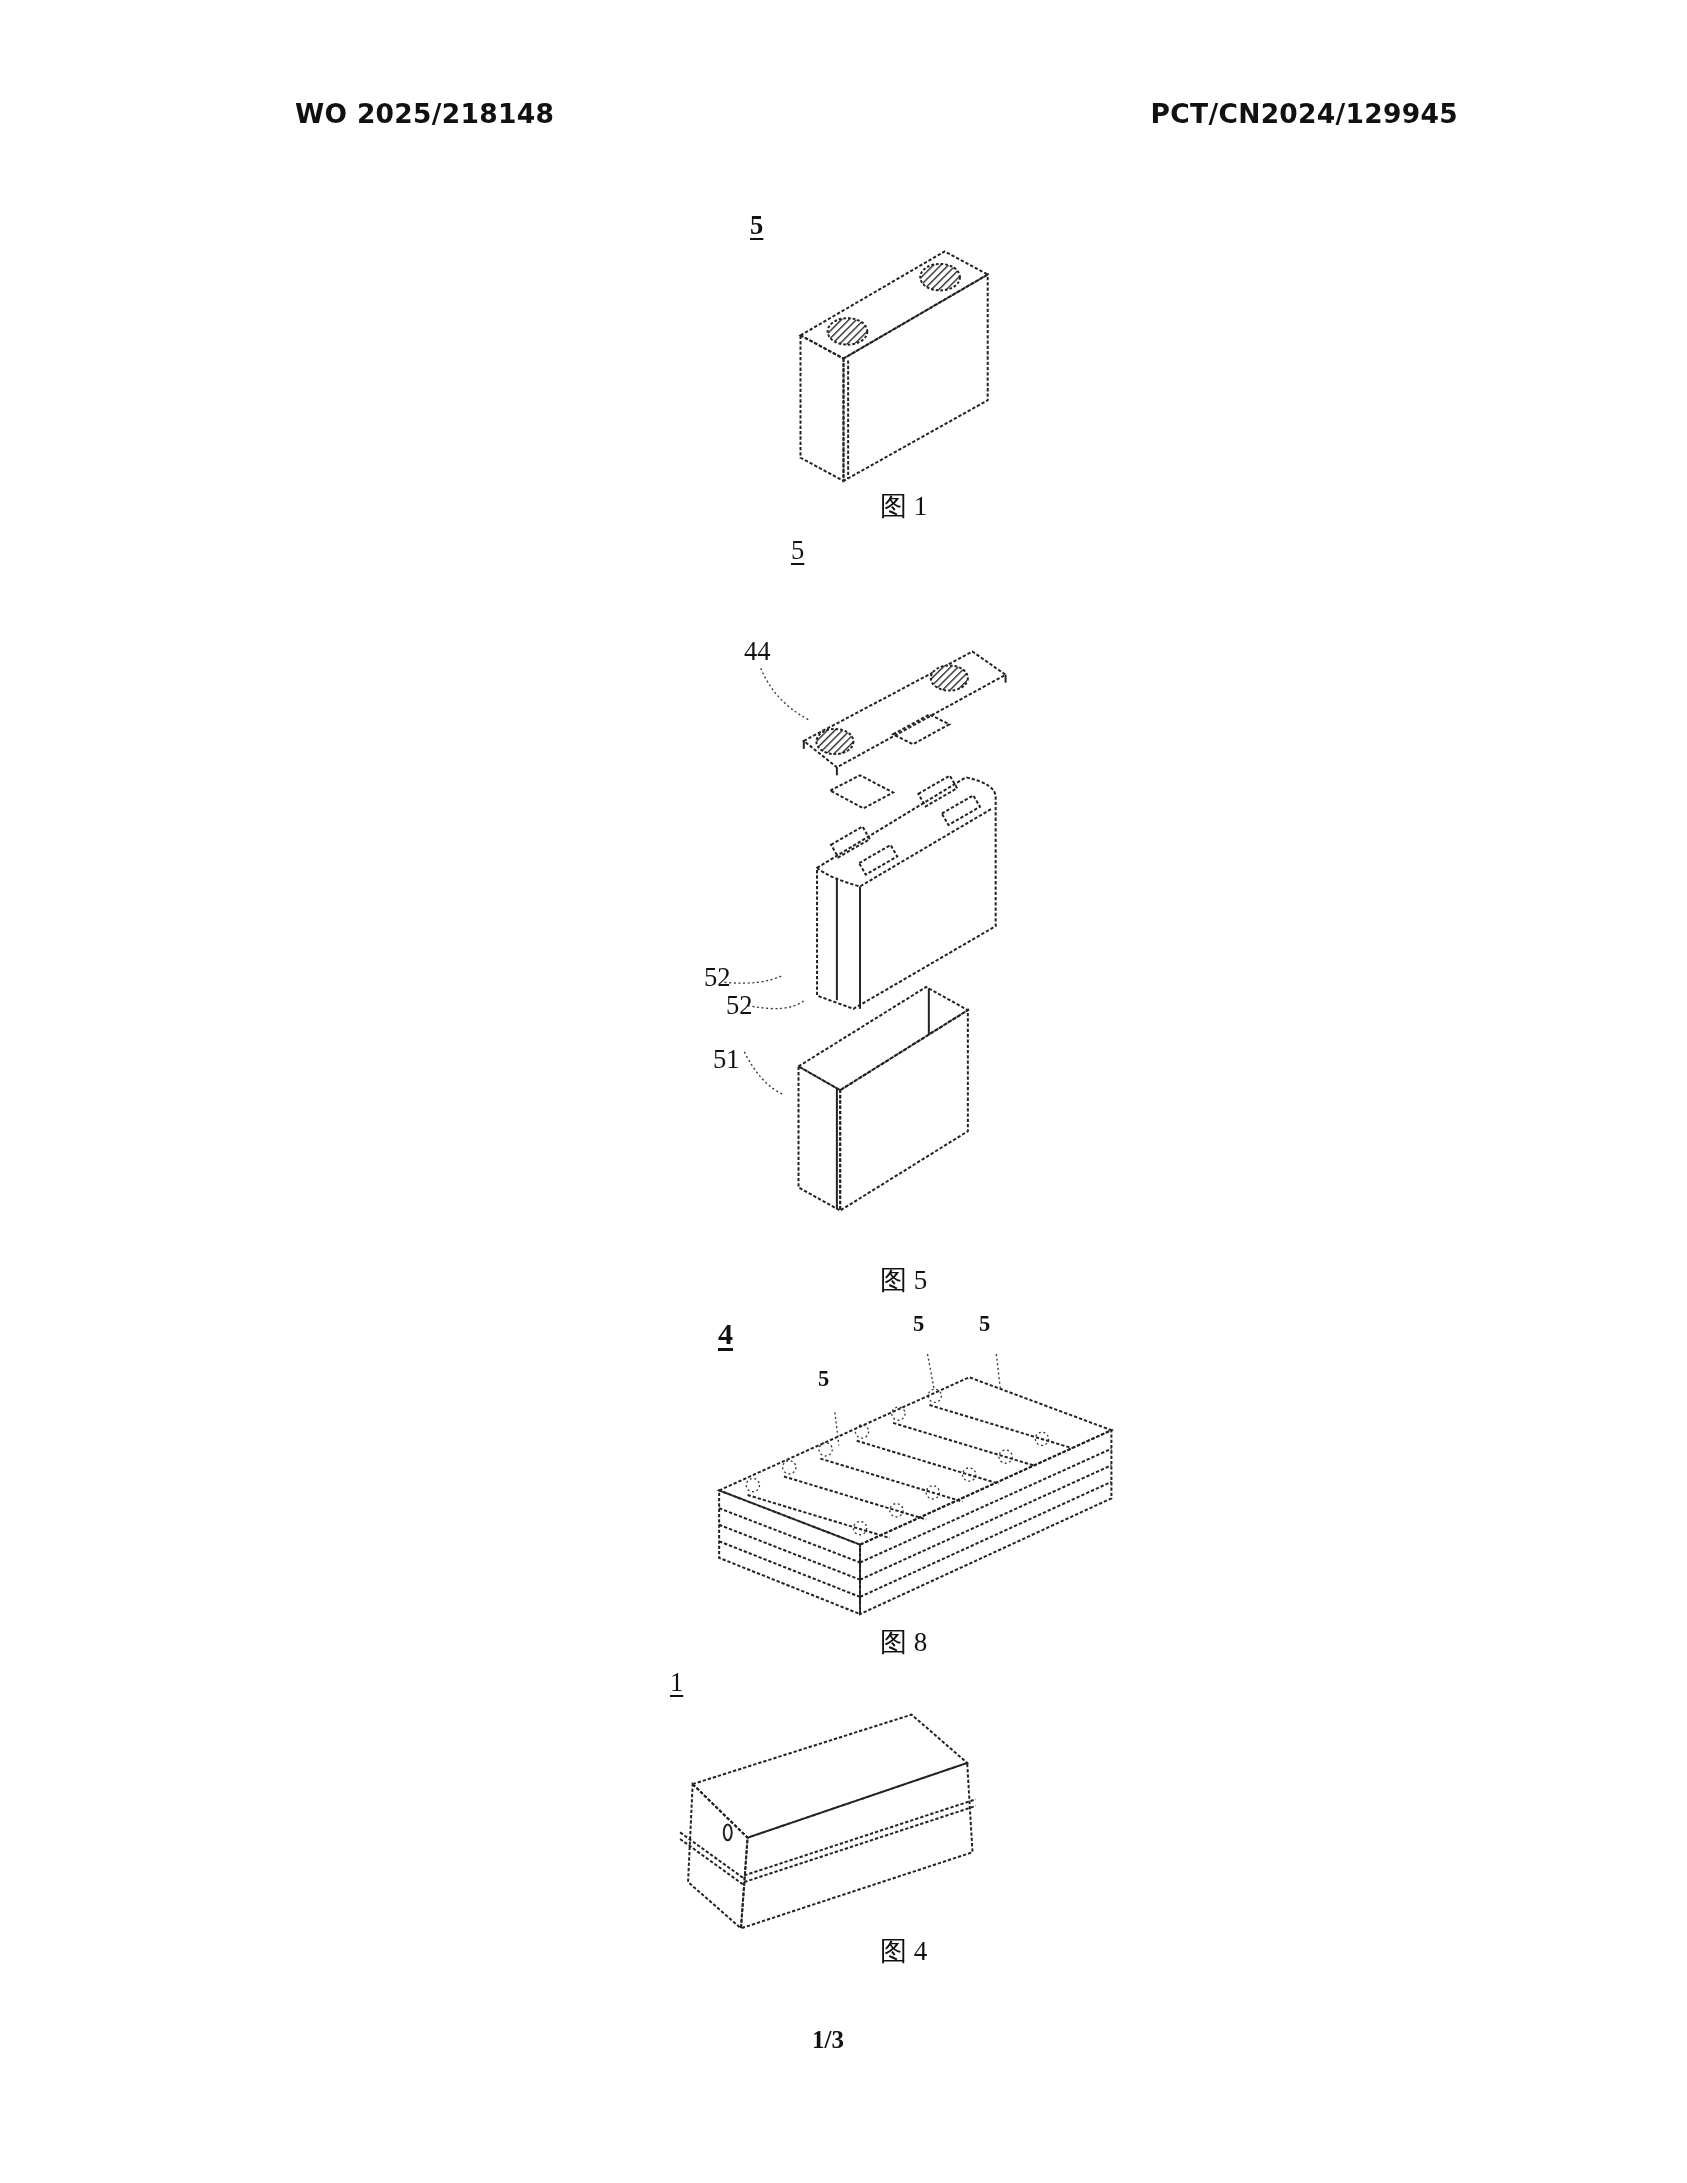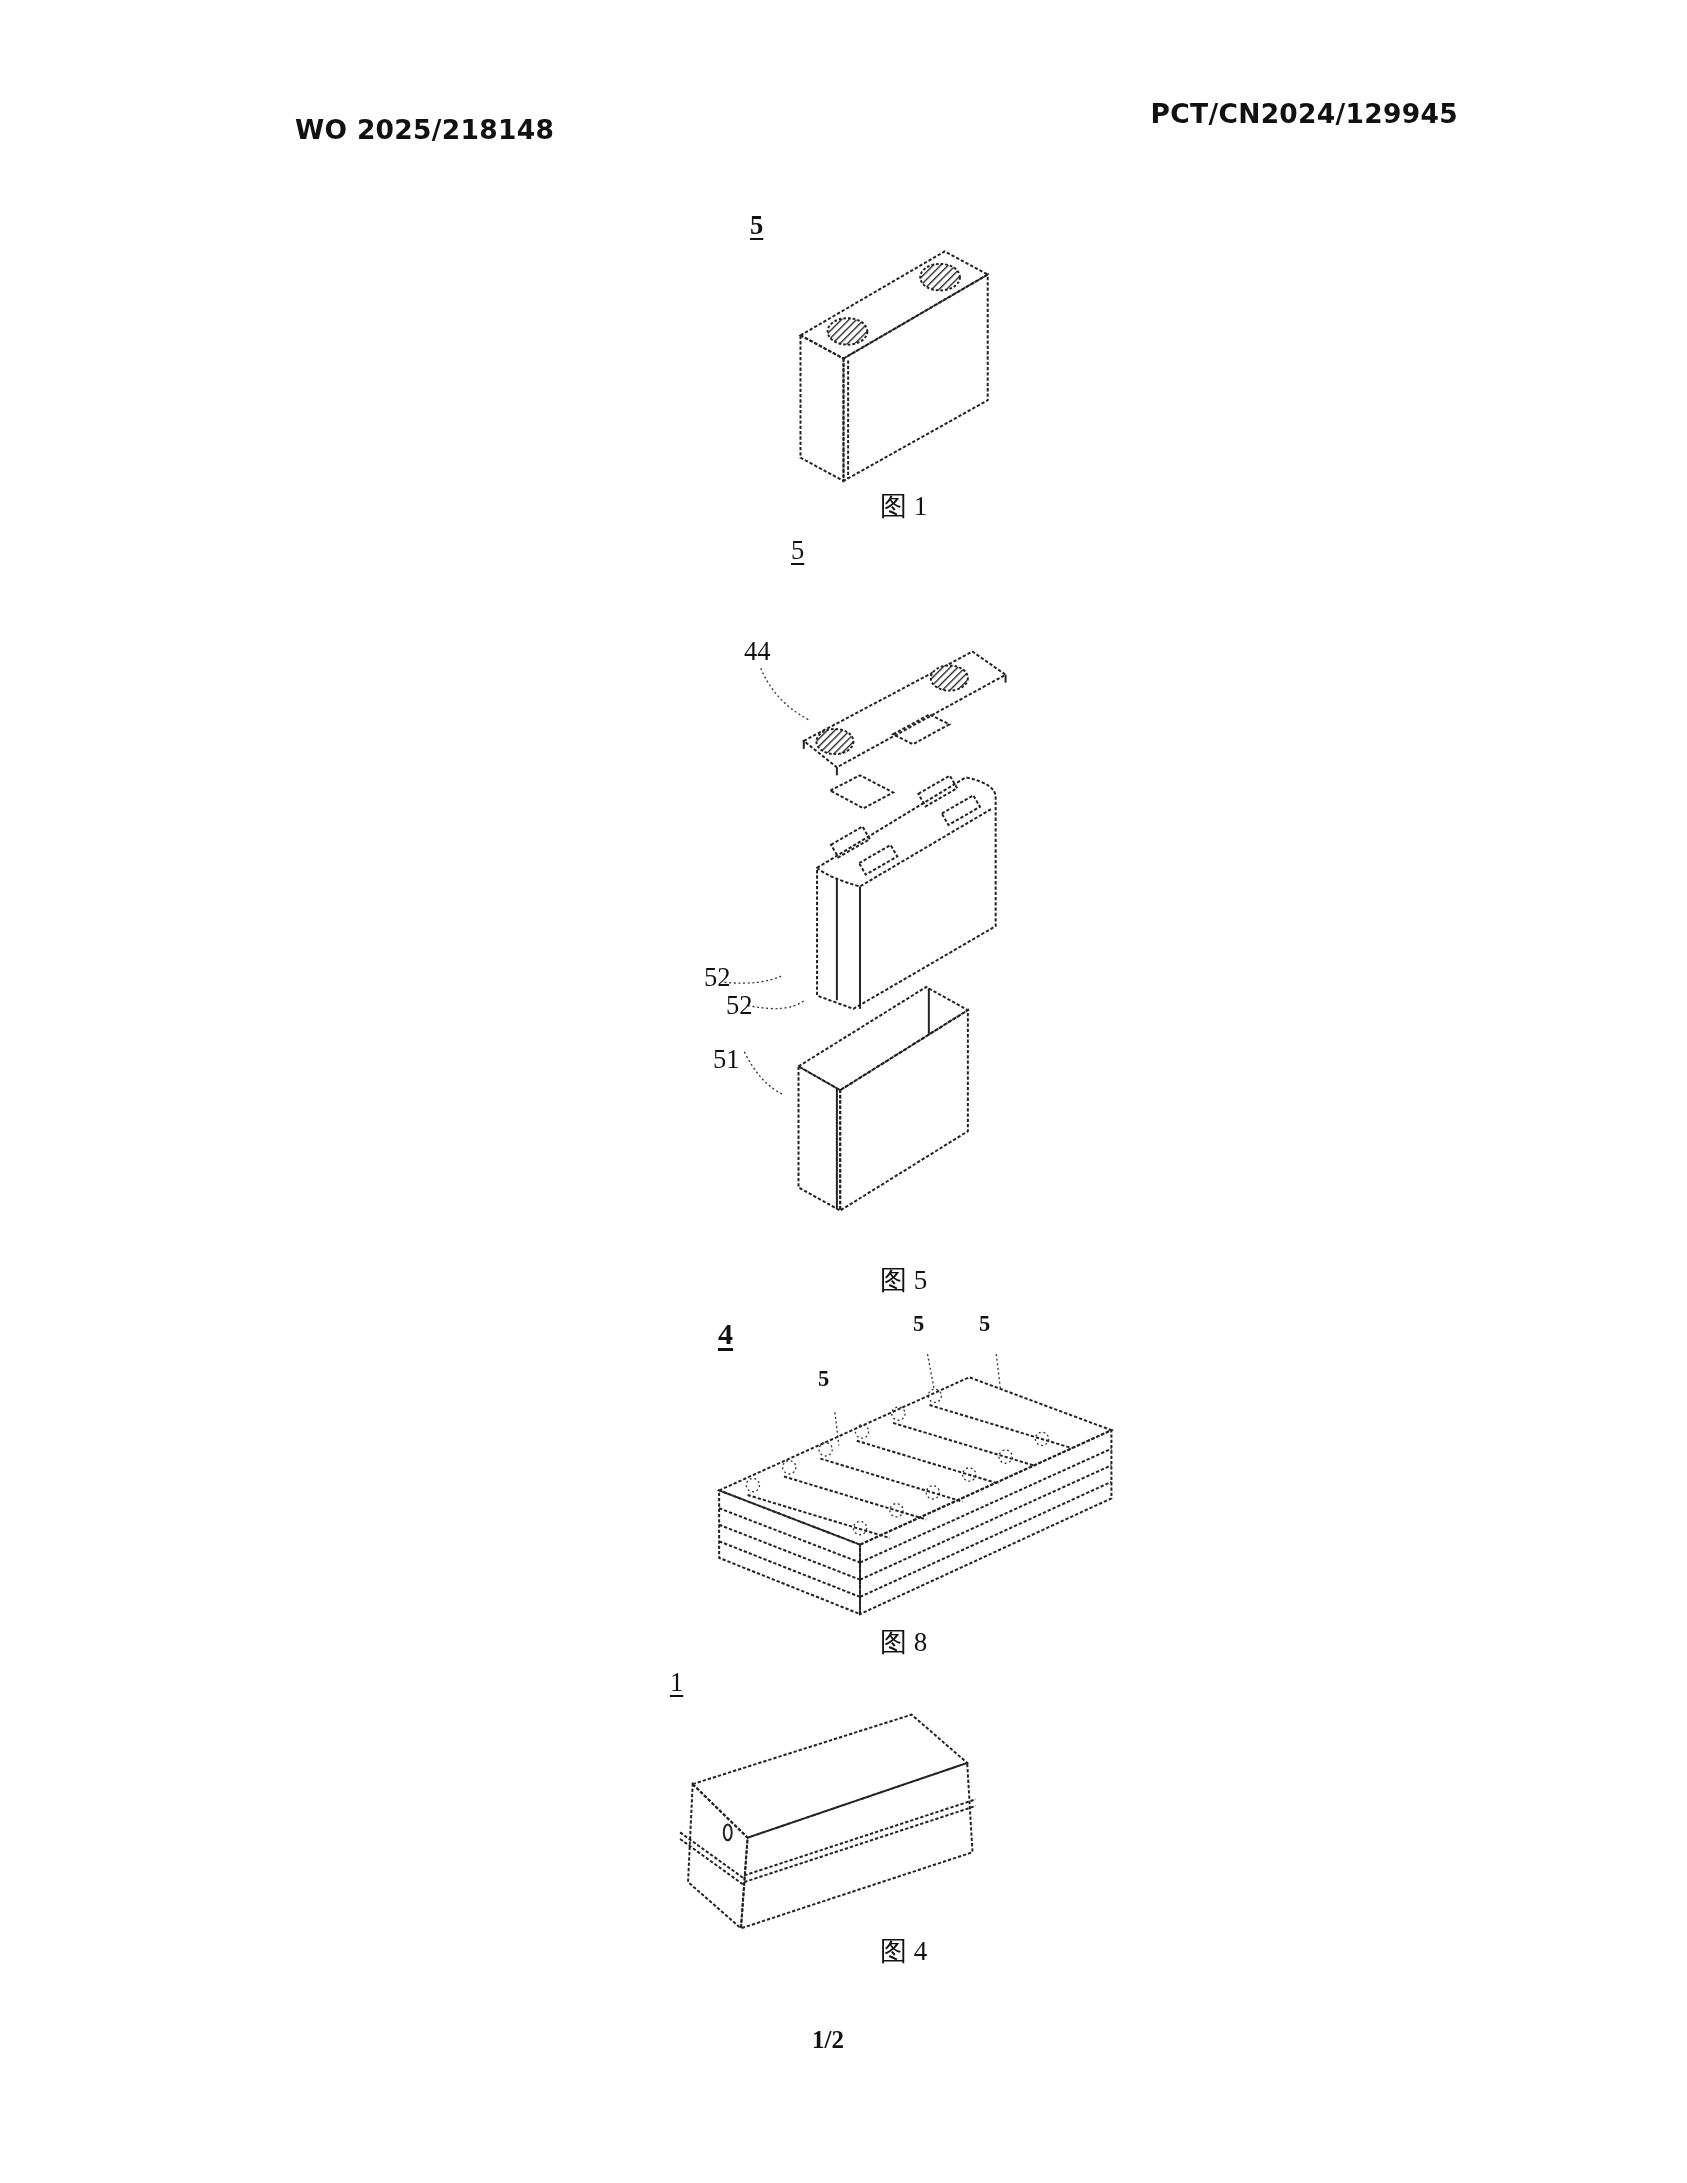--- a/index.html
+++ b/index.html
@@ -1,18 +1,18 @@
 <!DOCTYPE html>
 <html style="font-size:10.6px"><head>
 <meta charset="utf-8">
 <style>
   html, body { margin: 0; padding: 0; background: #ffffff; }
   body { width: 1687px; height: 2183px; position: relative; overflow: hidden; font-family: "Liberation Serif", serif; color: #111; }
   .hdr { position: absolute; top: 98px; font-family: "DejaVu Sans", sans-serif; font-weight: bold; font-size: 26.5px; letter-spacing: 0.3px; }
-  .hdr-left { left: 295px; margin-top: 16px; }
+  .hdr-left { left: 295px; }
   .hdr-right { right: 229px; }
   .fig { position: absolute; left: 0; top: 0; width: 1687px; height: 2183px; }
   .lbl { position: absolute; font-family: "Liberation Serif", serif; font-size: 26.5px; color: #111; }
   .lbl-bold { font-weight: bold; }
   .ul { text-decoration: underline; text-underline-offset: 4px; }
   .cap { position: absolute; font-family: "Liberation Serif", serif; font-size: 27px; color: #111; }
   .pg { position: absolute; left: 812px; top: 2026px; font-family: "Liberation Serif", serif; font-weight: bold; font-size: 25px; }
   svg .d { fill: none; stroke: #222; stroke-width: 3; stroke-dasharray: 5 3; }
   svg .s { fill: none; stroke: #222; stroke-width: 3; }
   svg .h { fill: url(#hatch); stroke: #222; stroke-width: 3; stroke-dasharray: 4 3; }
@@ -133,14 +133,14 @@
 
 <div class="lbl lbl-bold ul" style="left:718px; top:1317px; font-size:30px;">4</div>
 <div class="lbl lbl-bold" style="left:913px; top:1311px; font-size:22.5px;">5</div>
 <div class="lbl lbl-bold" style="left:979px; top:1311px; font-size:22.5px;">5</div>
 <div class="lbl lbl-bold" style="left:818px; top:1366px; font-size:22.5px;">5</div>
 <div class="cap" style="left:880px; top:1624px;">图 8</div>
 
 <div class="lbl ul" style="left:670px; top:1667px;">1</div>
 <div class="cap" style="left:880px; top:1933px;text-align:center;">图 4</div>
 
-<div class="pg">1/2</div>
+<div class="pg">1/3</div>
 
 
 </body></html>

